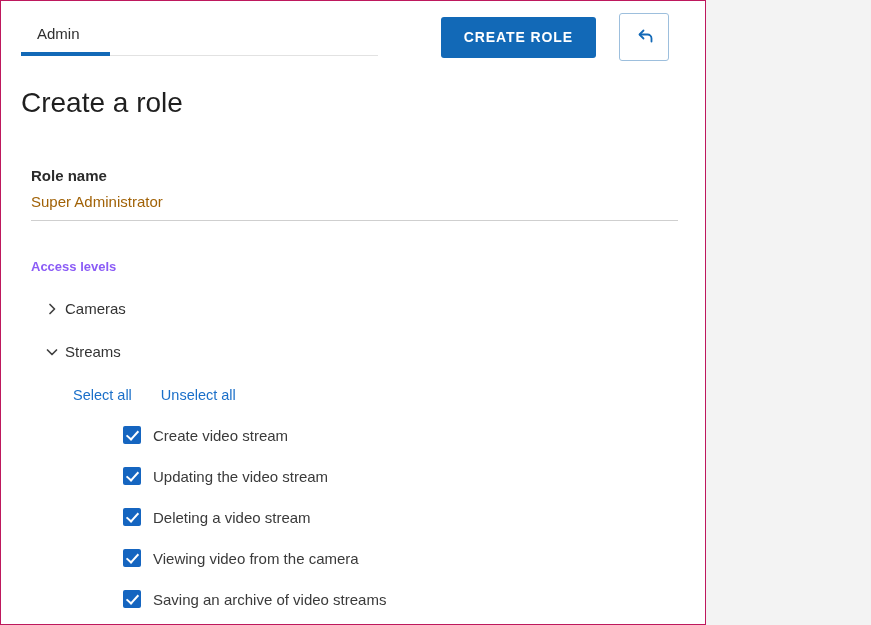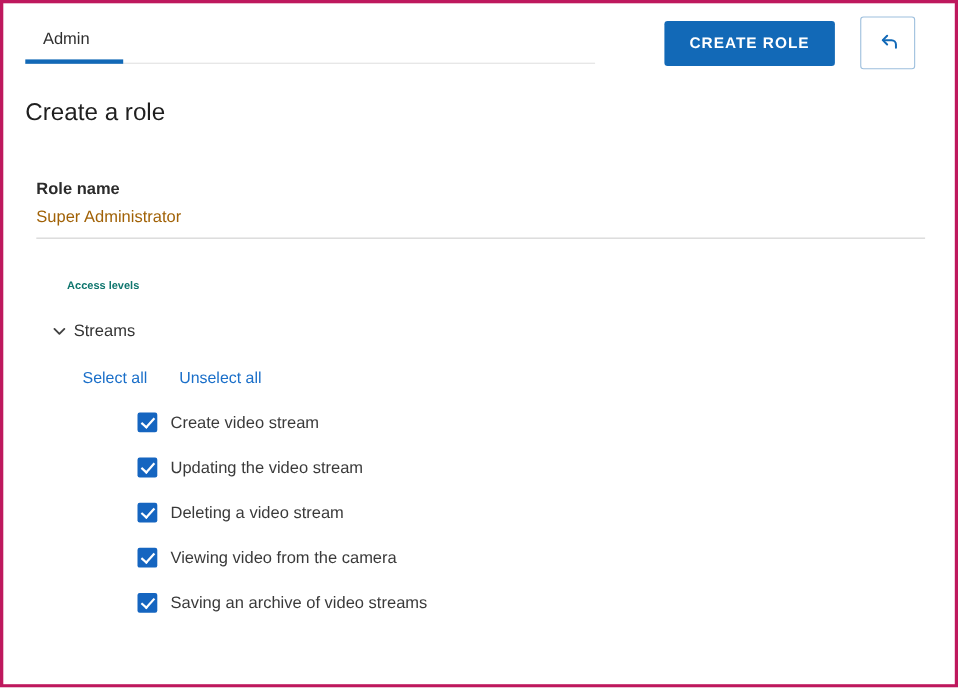--- a/index.html
+++ b/index.html
@@ -1,22 +1,22 @@
 <!DOCTYPE html>
 <html><head>
 <meta charset="utf-8">
 <style>
   * { box-sizing: border-box; }
   html, body { margin: 0; padding: 0; background: #f3f3f3; }
   body { font-family: "Liberation Sans", sans-serif; -webkit-font-smoothing: antialiased; }
 
   .frame {
-    width: 871px; height: 625px;
+    width: 706px; height: 625px;
     background: #ffffff;
-    border: 3px solid #be185d;
+    border: 1px solid #be185d;
     overflow: hidden;
     position: relative;
   }
 
   
   .topbar {
     display: flex;
     align-items: flex-start;
     padding: 12px 36px 0 20px;
   }
@@ -69,21 +69,21 @@
     display: flex;
     align-items: center;
     justify-content: center;
     cursor: pointer;
     padding: 0;
   }
 
   
   .page-title {
     margin: 26px 20px 0 20px;
-    font-size: 22px;
+    font-size: 28px;
     font-weight: 400;
     color: #1f1f1f;
   }
 
   
   .form-section { margin: 48px 27px 0 30px; }
   .field-label {
     display: block;
     font-size: 15px;
     font-weight: bold;
@@ -99,24 +99,23 @@
     font-family: "Liberation Sans", sans-serif;
     font-size: 15px;
     color: #a16207;
     padding: 7px 0 10px 0;
     background: transparent;
   }
 
   
   .access-section { margin: 38px 30px 0 30px; }
   .section-heading {
-    font-size: 10px;
+    font-size: 13px;
     font-weight: bold;
-    color: #0f766e;
-    margin-left: 28px;
+    color: #8b5cf6;
   }
   .group-row {
     display: flex;
     align-items: center;
     gap: 5px;
     padding-left: 13px;
     margin-top: 26px;
     font-size: 15px;
     color: #333333;
     cursor: pointer;
@@ -191,20 +190,28 @@
   <h1 class="page-title">Create a role</h1>
 
   <div class="form-section">
     <label class="field-label">Role name</label>
     <input class="text-input" type="text" value="Super Administrator" style="">
   </div>
 
   <div class="access-section">
     <div class="section-heading">Access levels</div>
 
+    <div class="group-row">
+      <span class="chev">
+        <svg width="16" height="16" viewBox="0 0 16 16" fill="none">
+          <polyline points="6,3.5 10.5,8 6,12.5" stroke="#424242" stroke-width="1.7" fill="none" stroke-linecap="round" stroke-linejoin="round"></polyline>
+        </svg>
+      </span>
+      <span>Cameras</span>
+    </div>
 
     <div class="group-row">
       <span class="chev">
         <svg width="16" height="16" viewBox="0 0 16 16" fill="none">
           <polyline points="3.5,6 8,10.5 12.5,6" stroke="#424242" stroke-width="1.7" fill="none" stroke-linecap="round" stroke-linejoin="round"></polyline>
         </svg>
       </span>
       <span>Streams</span>
     </div>
 

